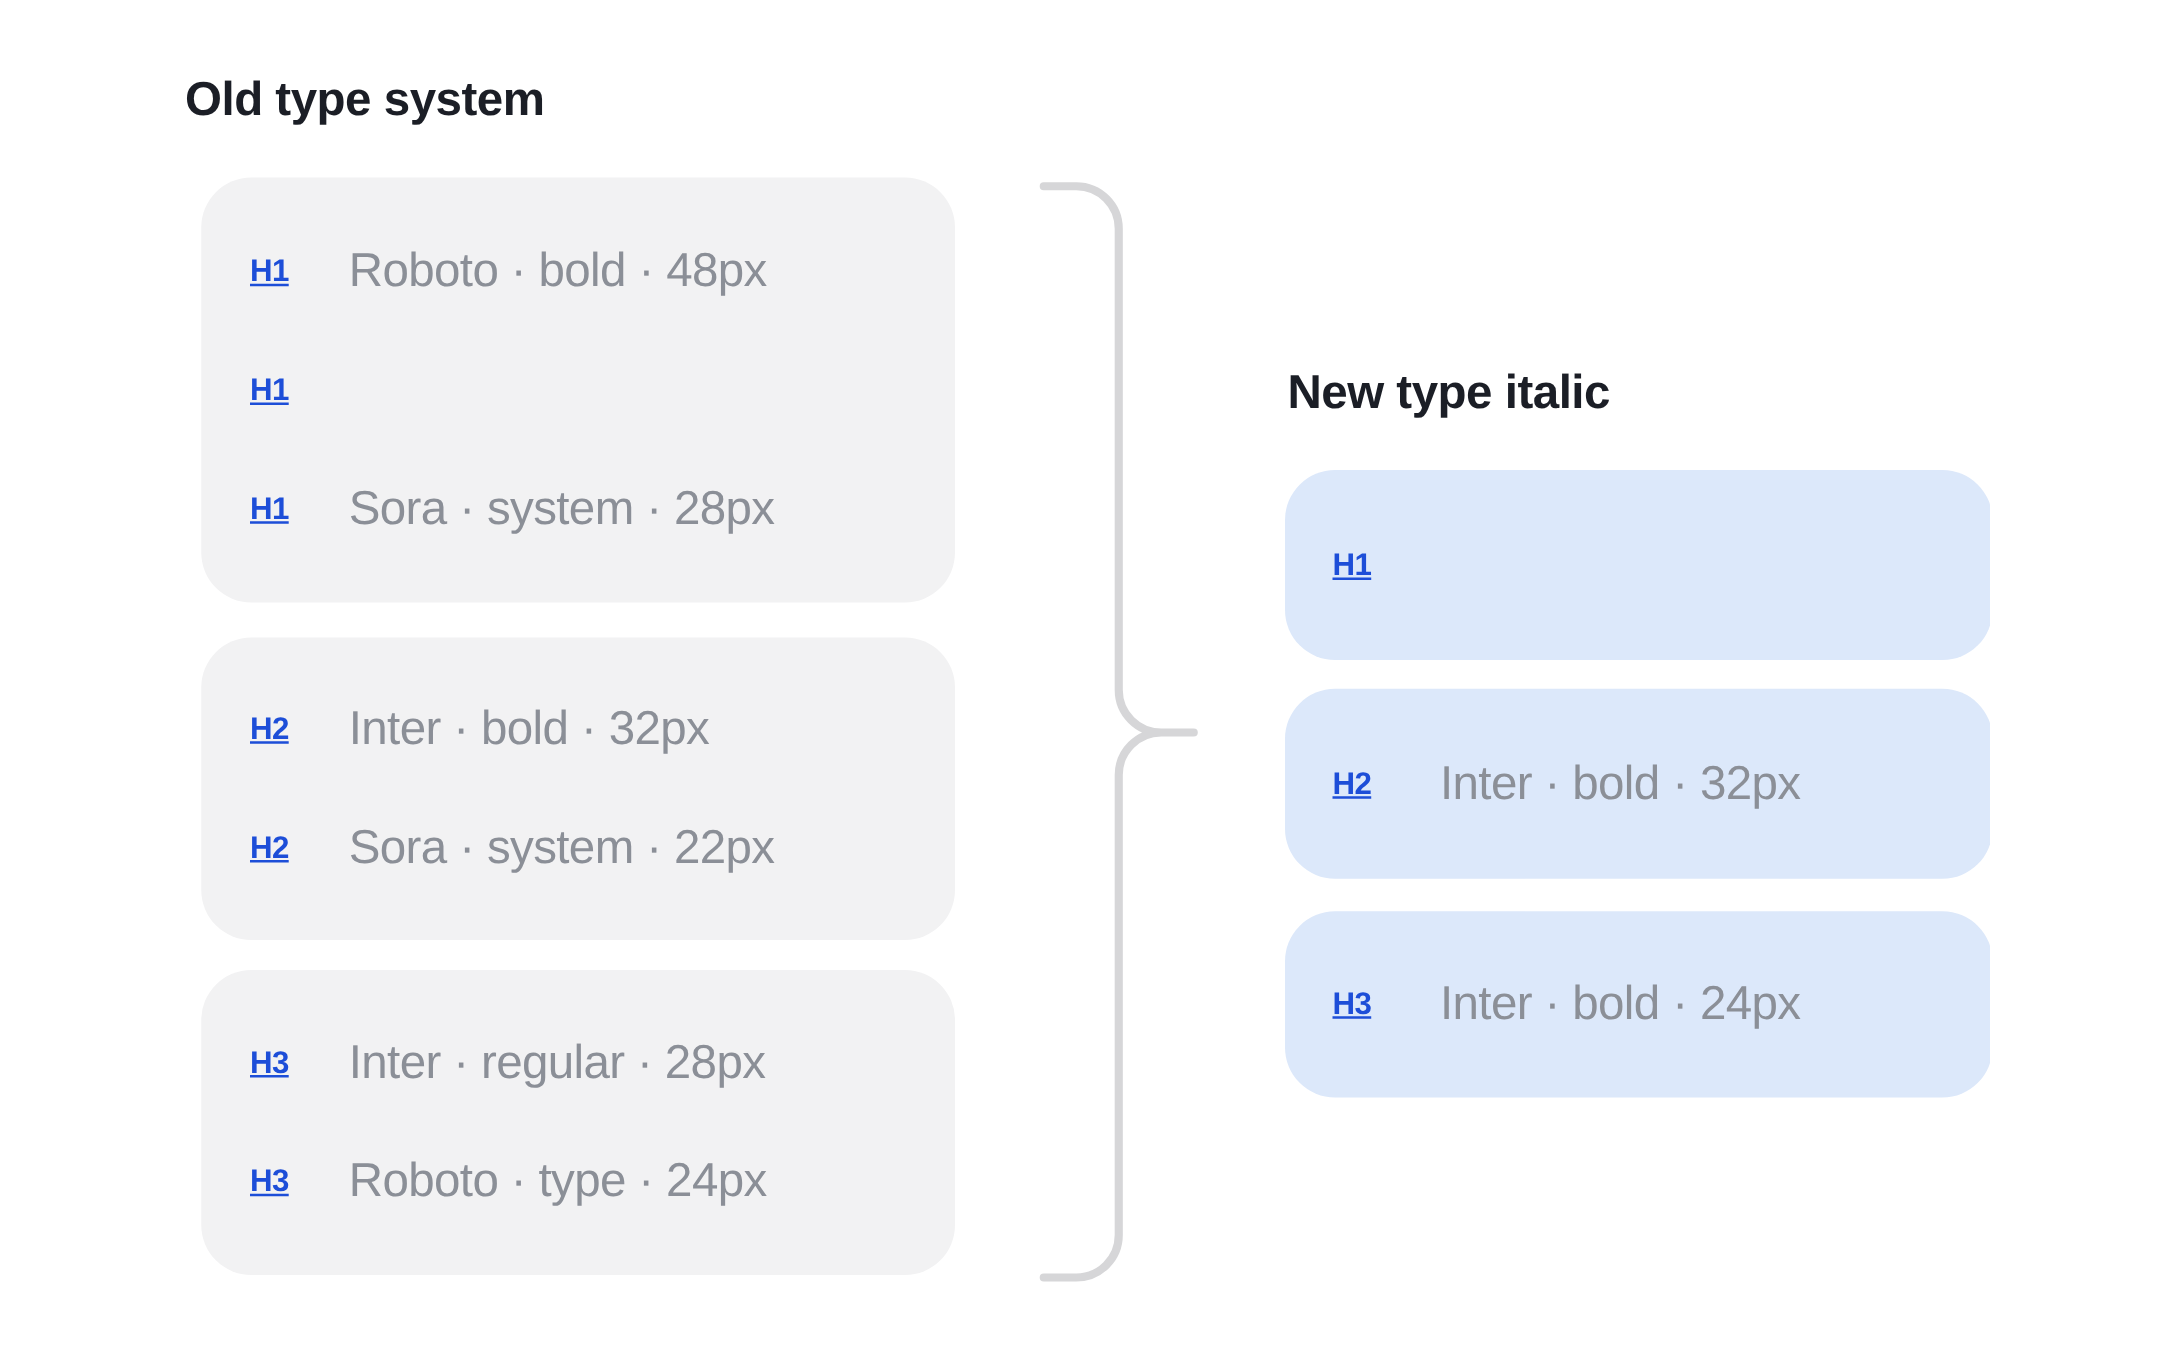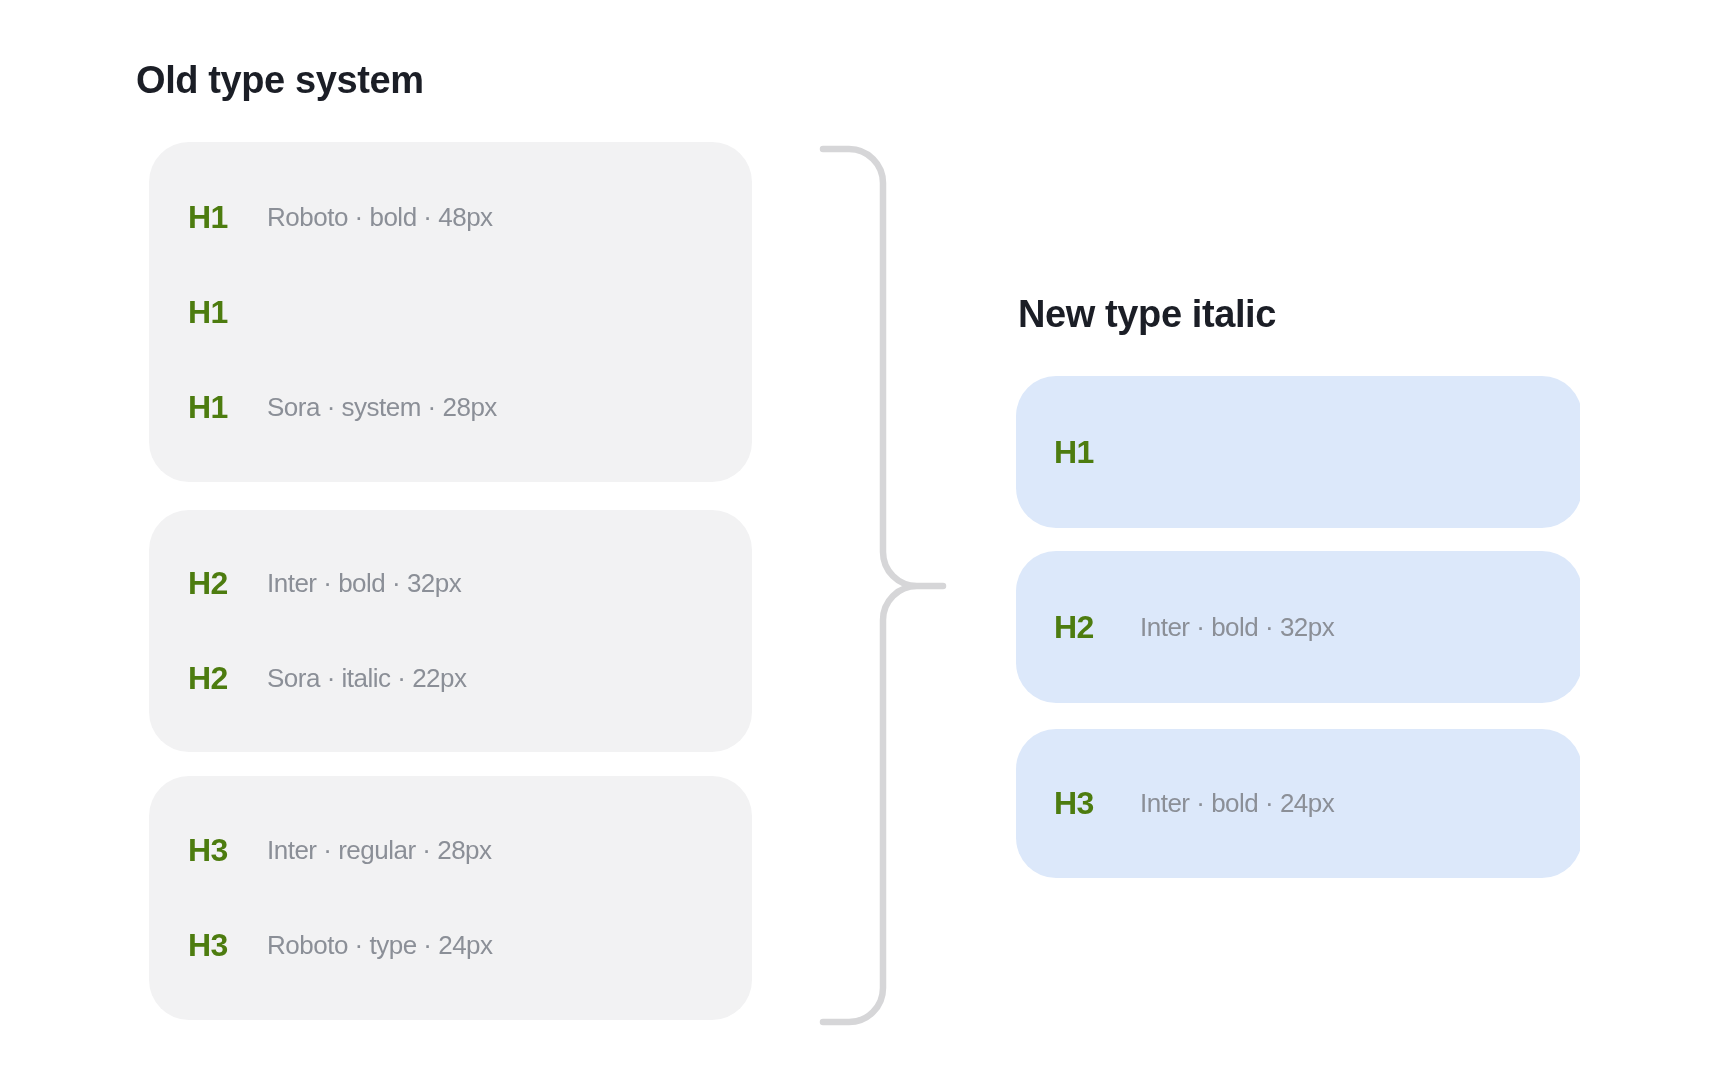--- a/index.html
+++ b/index.html
@@ -7,20 +7,21 @@
     padding: 0;
     background: #ffffff;
   }
   #canvas {
     position: relative;
     width: 1580px;
     height: 1080px;
     background: #ffffff;
     overflow: hidden;
     font-family: "Liberation Sans", "DejaVu Sans", sans-serif;
+    margin-left: 12px;
   }
   .section-title {
     position: absolute;
     font-size: 38px;
     line-height: 46px;
     font-weight: 700;
     letter-spacing: -0.4px;
     color: #1b1e26;
     white-space: nowrap;
   }
@@ -51,28 +52,29 @@
     padding-left: 39px;
     white-space: nowrap;
   }
   .panel-blue .type-row {
     height: 100%;
     padding-left: 38px;
   }
   .row-tag {
     flex: none;
     width: 79px;
-    font-size: 32px;
+    font-size: 25px;
     font-weight: 700;
     letter-spacing: -0.5px;
-    color: #4d7c0f;
+    color: #1d4ed8;
+    text-decoration: underline;
   }
   .panel-blue .row-tag { width: 86px; }
   .row-desc {
-    font-size: 26px;
+    font-size: 38px;
     font-weight: 400;
     letter-spacing: -0.5px;
     color: #8b8f97;
   }
   .brace-svg {
     position: absolute;
     left: 0;
     top: 0;
     pointer-events: none;
   }
@@ -98,21 +100,21 @@
     </div>
   </div>
 
   <div class="panel panel-gray p2" style="background-color: rgb(242, 242, 243);">
     <div class="type-row">
       <span class="row-tag">H2</span>
       <span class="row-desc">Inter · bold · 32px</span>
     </div>
     <div class="type-row">
       <span class="row-tag">H2</span>
-      <span class="row-desc">Sora · italic · 22px</span>
+      <span class="row-desc">Sora · system · 22px</span>
     </div>
   </div>
 
   <div class="panel panel-gray p3" style="background-color: rgb(242, 242, 243);">
     <div class="type-row">
       <span class="row-tag">H3</span>
       <span class="row-desc">Inter · regular · 28px</span>
     </div>
     <div class="type-row">
       <span class="row-tag">H3</span>

